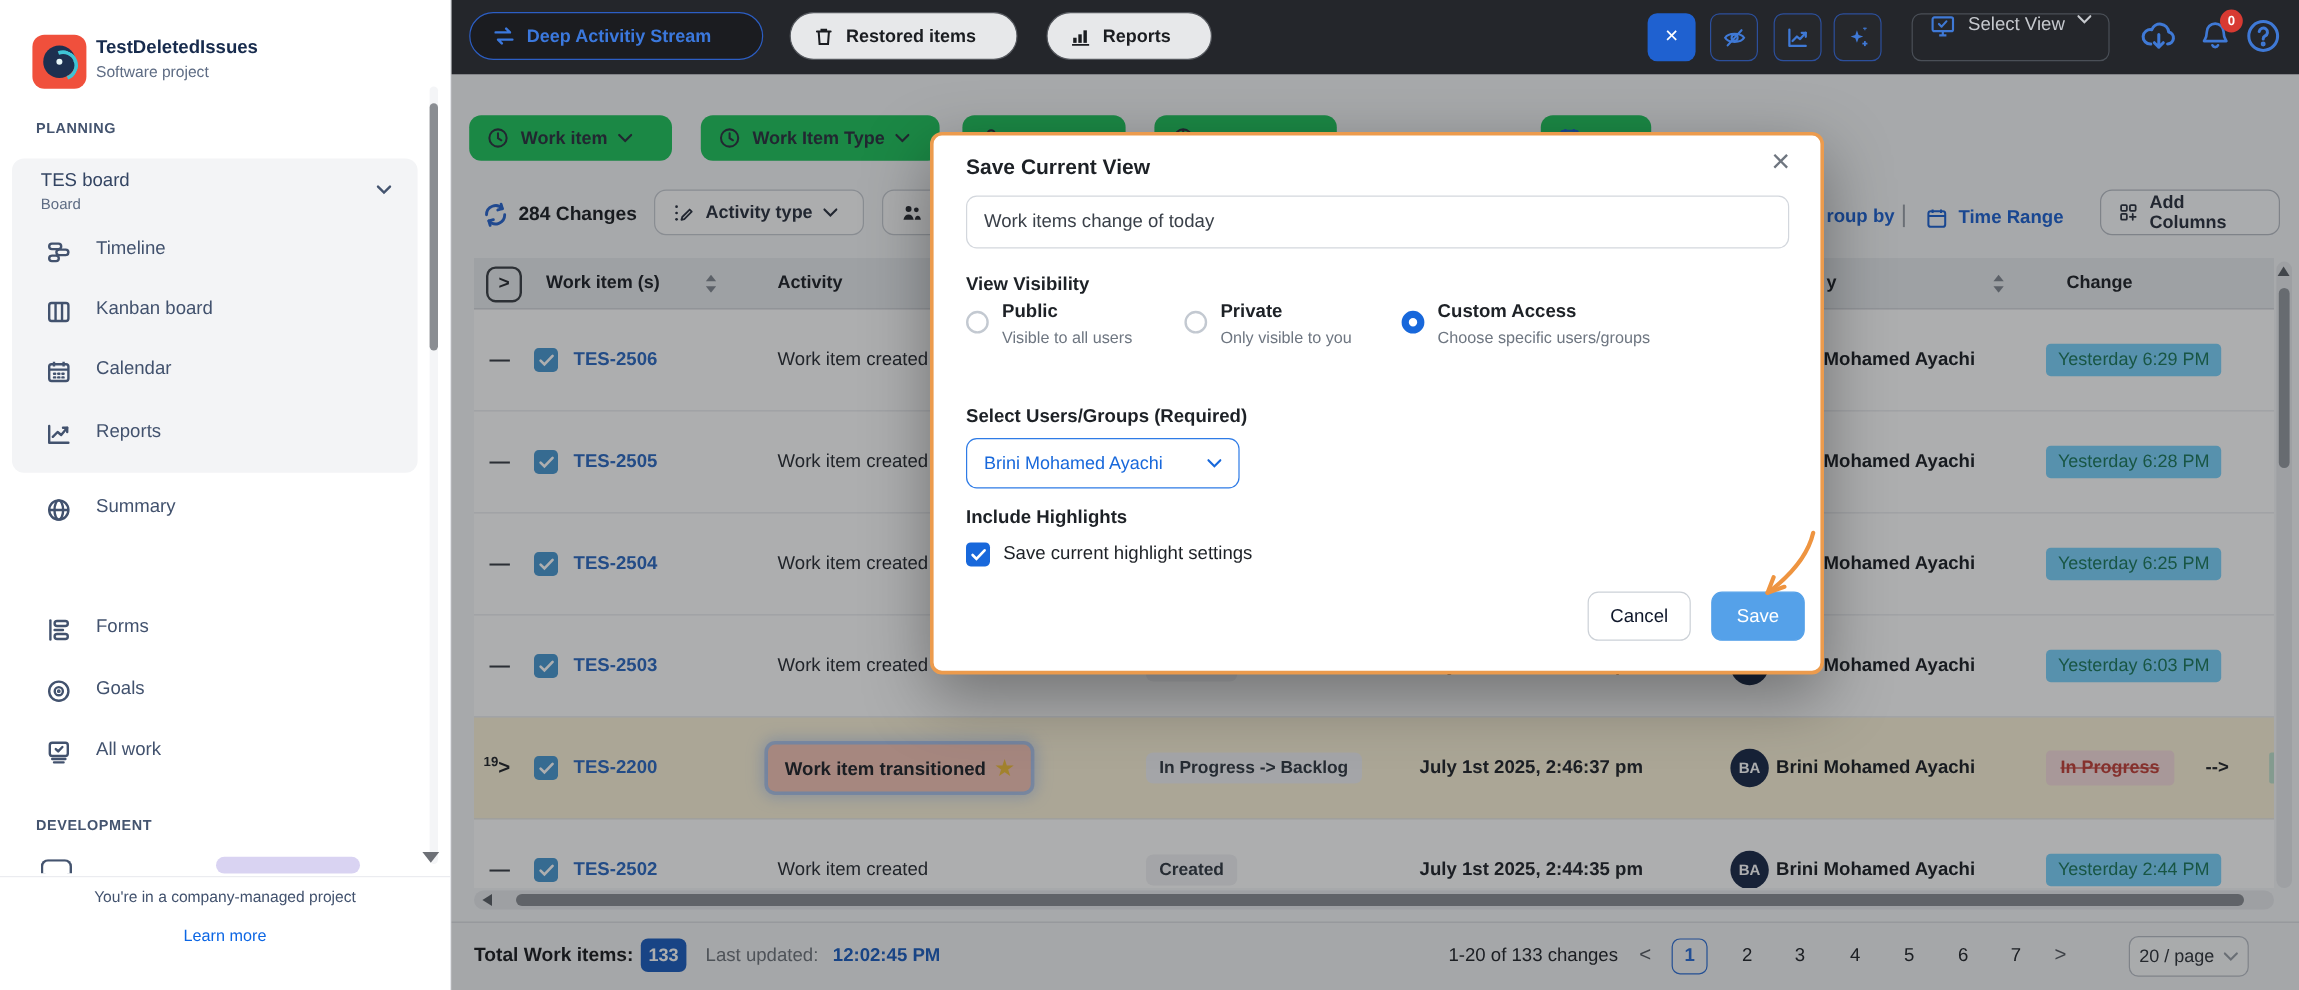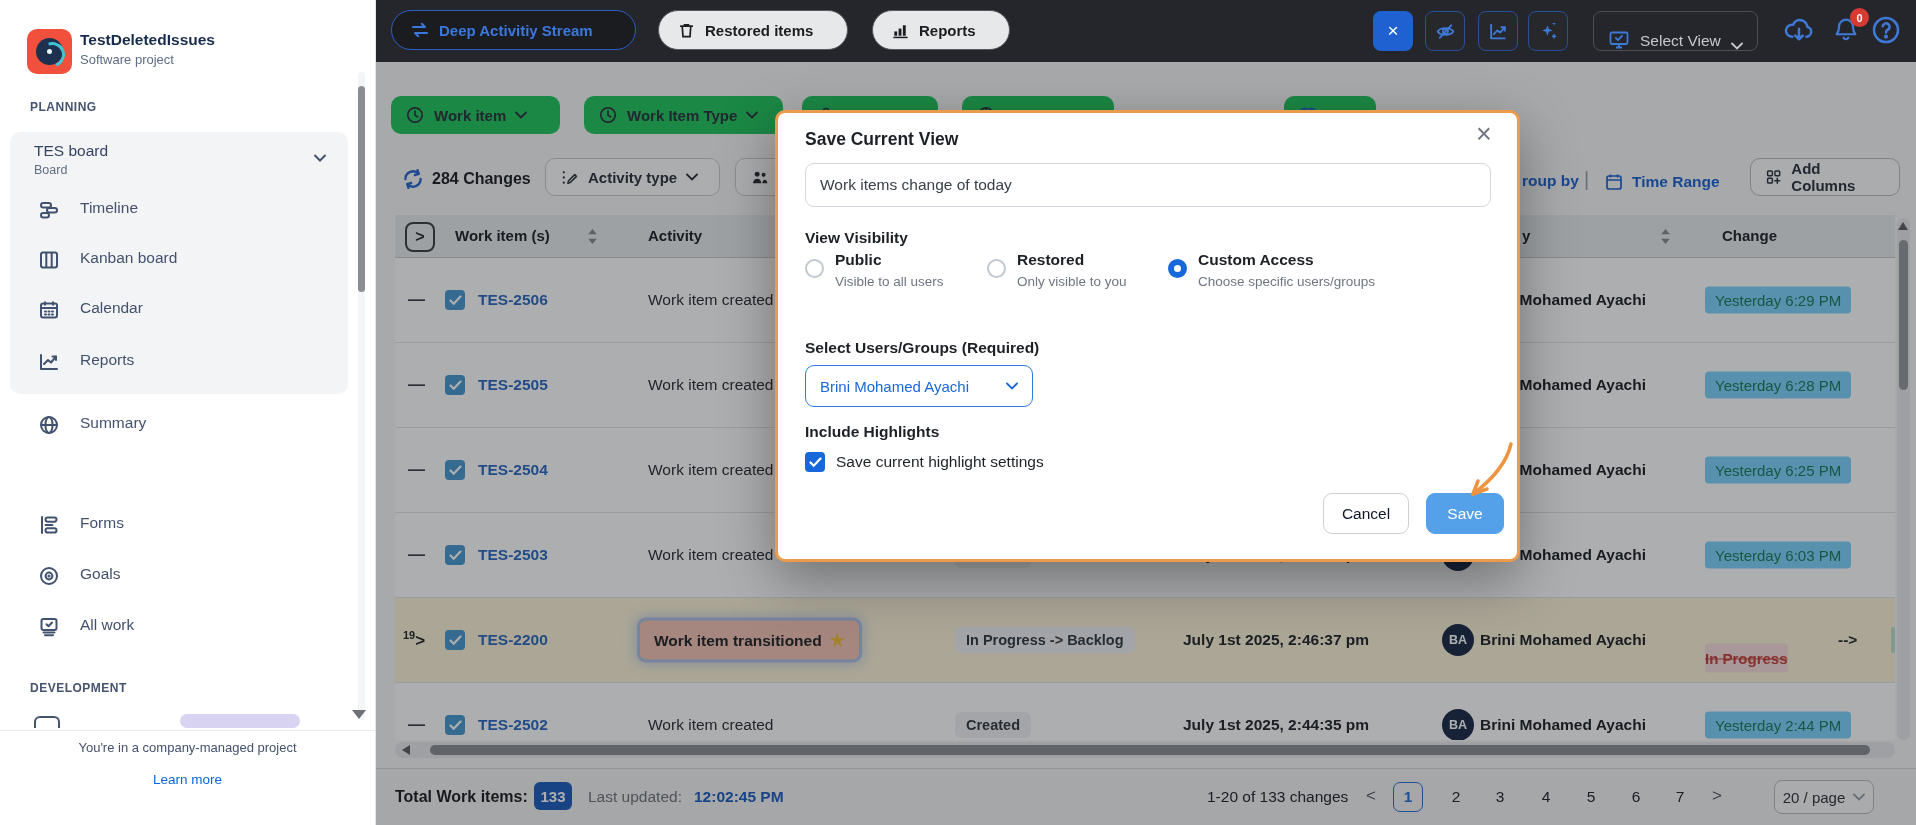--- a/index.html
+++ b/index.html
@@ -36,21 +36,21 @@
 
   
   .main { position:absolute; left:376px; top:0; width:1540px; height:825px; background:#f6f7f9; }
   .band { position:absolute; left:0; top:0; width:1540px; height:62px; background:#24262b; }
   .pill { position:absolute; top:10px; height:40px; border-radius:20px; display:flex; align-items:center; gap:9px; padding:0 18px; font-size:15px; font-weight:700; cursor:pointer; }
   .pill-primary { background:rgba(0,0,0,.25); border:1.5px solid #2c5ec4; color:#3b78dd; }
   .pill-light { background:#e7e8ea; border:1px solid #55585e; color:#1b1d21; }
   .sqbtn { position:absolute; top:11px; width:40px; height:40px; border-radius:8px; display:flex; align-items:center; justify-content:center; cursor:pointer; }
   .sqbtn-fill { background:#1f61d0; color:#fff; font-size:19px; }
   .sqbtn-line { background:#26282c; border:1.5px solid #2c4f9c; color:#3f79d6; }
-  .selview { position:absolute; top:11px; height:40px; border:1.5px solid #4a4f57; border-radius:8px; display:flex; align-items:flex-end; gap:10px; padding:0 14px; color:#c6c9ce; font-size:15.5px; cursor:pointer; }
+  .selview { position:absolute; top:11px; height:40px; border:1.5px solid #4a4f57; border-radius:8px; display:flex; align-items:flex-start; gap:10px; padding:0 14px; color:#c6c9ce; font-size:15.5px; cursor:pointer; }
   .iconbtn { position:absolute; top:14px; width:34px; height:34px; color:#3f79d6; cursor:pointer; }
   .bell-badge { position:absolute; top:-6px; right:-7px; min-width:19px; height:19px; border-radius:10px; background:#d83a32; color:#fff; font-size:11px; font-weight:700; display:flex; align-items:center; justify-content:center; padding:0 4px; }
 
   .chip { position:absolute; top:96px; height:38px; background:#22c55e; border-radius:10px; display:flex; align-items:center; gap:9px; padding:0 14px; font-size:15px; font-weight:700; color:#2c3340; cursor:pointer; }
   .chip .cicon { width:20px; height:20px; color:#2c3340; }
   .chip .cal-blue { color:#1f63d2; }
   .chev { width:12px; height:8px; }
 
   .toolbar-text { position:absolute; top:170px; font-size:16px; font-weight:700; color:#1d2025; }
   .refresh-ic { position:absolute; left:24px; top:166px; width:26px; height:26px; color:#2a66cf; cursor:pointer; }
@@ -76,21 +76,21 @@
   .tdate { left:788px; font-size:15.5px; font-weight:700; color:#23272d; white-space:nowrap; }
   .tav { left:1047px; width:32px; height:32px; border-radius:50%; background:#1c2b4a; color:#fff; font-size:12.5px; font-weight:700; display:flex; align-items:center; justify-content:center; }
   .tav:empty { display:none; }
   .tby { left:1085px; font-size:15.5px; font-weight:700; color:#1d2126; white-space:nowrap; }
   .tchange { left:1310px; background:#7dd3fc; color:#1e7a5e; font-size:15px; padding:5px 10px; border-radius:4px; white-space:nowrap; }
   .tchange:empty { display:none; }
   .exp { left:8px; font-size:17px; font-weight:700; color:#23262b; cursor:pointer; }
   .exp sup { font-size:11px; font-weight:700; }
   .hlbox { left:245px; background:#f4c4b6; border-radius:6px; padding:9px 14px; font-size:15.5px; font-weight:700; color:#22252b; white-space:nowrap; box-shadow:0 0 0 3px rgba(125,165,240,.5), 0 0 12px 5px rgba(125,165,240,.4); }
   .hlstar { color:#eebd3a; font-size:17px; margin-left:8px; }
-  .struck { left:1310px; background:#f7dede; color:#c3423a; font-size:15px; font-weight:700; text-decoration:line-through; padding:6px 0; border-radius:4px; white-space:nowrap;margin-top:18px; }
+  .struck { left:1310px; background:#f7dede; color:#c3423a; font-size:15px; font-weight:700; text-decoration:line-through; padding:6px 12px; border-radius:4px; white-space:nowrap; }
   .arrowtxt { left:1443px; font-size:15.5px; font-weight:700; color:#23262b; }
   .greenfrag { left:1496px; width:9px; height:26px; background:#bfe3cf; border-radius:2px 0 0 2px; }
 
   
   .hscroll { position:absolute; left:19px; top:742px; width:1500px; height:16px; background:#e8eaed; border-radius:8px; }
   .hthumb { position:absolute; left:35px; top:3px; width:1440px; height:10px; background:#8a8e93; border-radius:5px; cursor:pointer; }
   .harrow { position:absolute; left:7px; top:3px; width:0; height:0; border-top:5px solid transparent; border-bottom:5px solid transparent; border-right:8px solid #5c6066; }
   .vscroll { position:absolute; left:1521px; top:218px; width:13px; height:522px; background:#e8eaed; border-radius:7px; }
   .vthumb { position:absolute; left:2px; top:22px; width:9px; height:150px; background:#9599a0; border-radius:5px; cursor:pointer; }
   .varrow { position:absolute; left:1px; top:4px; width:0; height:0; border-left:5.5px solid transparent; border-right:5.5px solid transparent; border-bottom:8px solid #5c6066; }
@@ -611,21 +611,21 @@
     <div class="m-title">Save Current View</div>
     <div class="m-close">×</div>
     <input class="m-input" value="Work items change of today" style="">
     <div class="m-label" style="left:27px; top:116px;">View Visibility</div>
 
     <span class="radio" style="left:27px;"></span>
     <span class="r-label" style="left:57px;">Public</span>
     <span class="r-desc" style="left:57px;">Visible to all users</span>
 
     <span class="radio" style="left:209px;"></span>
-    <span class="r-label" style="left:239px;">Restored</span>
+    <span class="r-label" style="left:239px;">Private</span>
     <span class="r-desc" style="left:239px;">Only visible to you</span>
 
     <span class="radio sel" style="left:390px;"></span>
     <span class="r-label" style="left:420px;">Custom Access</span>
     <span class="r-desc" style="left:420px;">Choose specific users/groups</span>
 
     <div class="m-label" style="left:27px; top:226px;">Select Users/Groups (Required)</div>
     <div class="m-select">
       <span>Brini Mohamed Ayachi</span>
       <svg class="chev" viewBox="0 0 12 8">

